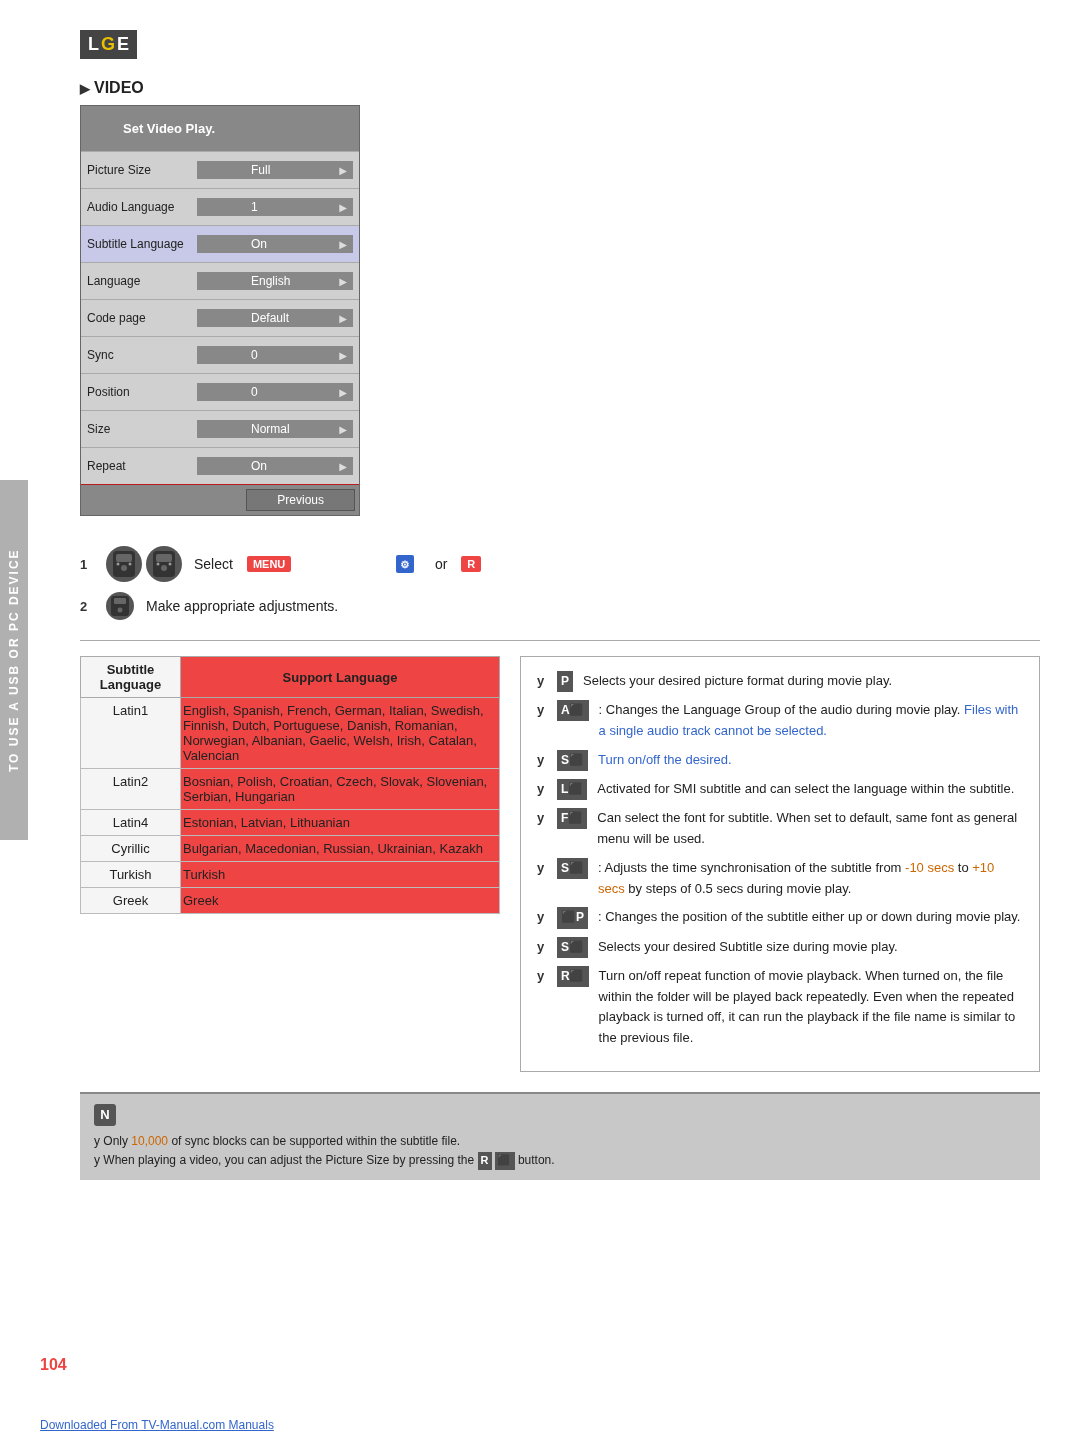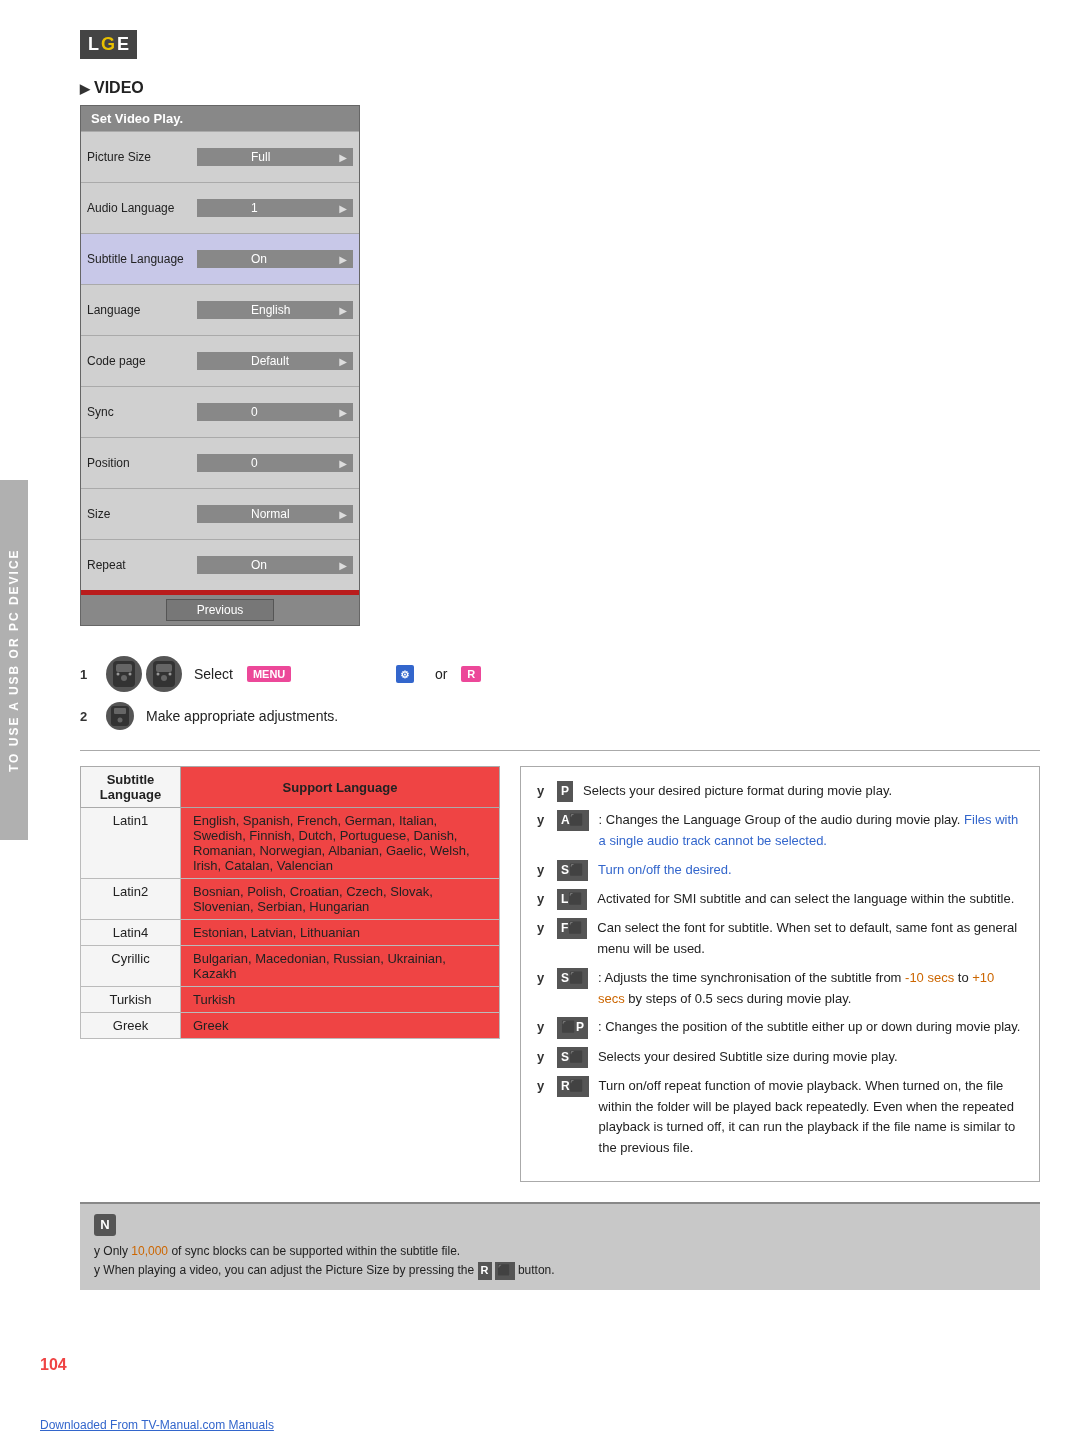--- a/index.html
+++ b/index.html
@@ -78,28 +78,29 @@
       width: 280px;
       padding: 0;
       margin-bottom: 30px;
       border: 1px solid #666;
     }
     .menu-title {
       background: #888;
       color: #fff;
       font-size: 13px;
       font-weight: bold;
-      padding: 5px 10px;
+      padding: 15px 10px;
+      margin-left: 32px;
     }
     .menu-row {
       display: flex;
       align-items: center;
       background: #d0d0d0;
       border-top: 1px solid #aaa;
-      padding: 16px 6px;
+      padding: 9px 6px;
       min-height: 24px;
     }
     .menu-row.highlighted {
       background: #c8c8e8;
     }
     .menu-row .row-label {
       flex: 0 0 110px;
       font-size: 12px;
       color: #222;
     }
@@ -116,23 +117,23 @@
       color: #fff;
       margin-left: 48px;
     }
     .menu-row .row-arrow {
       font-size: 10px;
       color: #ddd;
     }
     .menu-previous {
       background: #888;
       display: flex;
-      justify-content: center;
+      justify-content: flex-end;
       padding: 4px;
-      border-top: 5px solid #b91c1c;
+      border-top: 1px solid #b91c1c;
     }
     .menu-previous-btn {
       background: #777;
       color: #fff;
       font-size: 12px;
       padding: 3px 30px;
       border: 1px solid #555;
     }
 
     
@@ -200,21 +201,21 @@
     }
     .lang-table th {
       background: #d0d0d0;
       border: 1px solid #aaa;
       padding: 5px 10px;
       text-align: center;
       font-weight: bold;
     }
     .lang-table td {
       border: 1px solid #bbb;
-      padding: 5px 12px;
+      padding: 5px 2px;
       vertical-align: top;
     }
     .lang-table .col-subtitle {
       width: 100px;
       text-align: center;
       background: #f5f5f5;
     }
     .lang-table .col-support {
       background: #ef4444;
     }
@@ -315,21 +316,21 @@
       font-size: 12px;
       color: #3366cc;
       text-decoration: underline;
     }
 
     
     .remote-btn {
       display: inline-flex;
       align-items: center;
       justify-content: center;
-      background: #ec4899;
+      background: #ef4444;
       color: #fff;
       font-size: 11px;
       font-weight: bold;
       padding: 2px 6px;
       border-radius: 2px;
       min-width: 20px;
       margin: 0 2px;
     }
 
     

